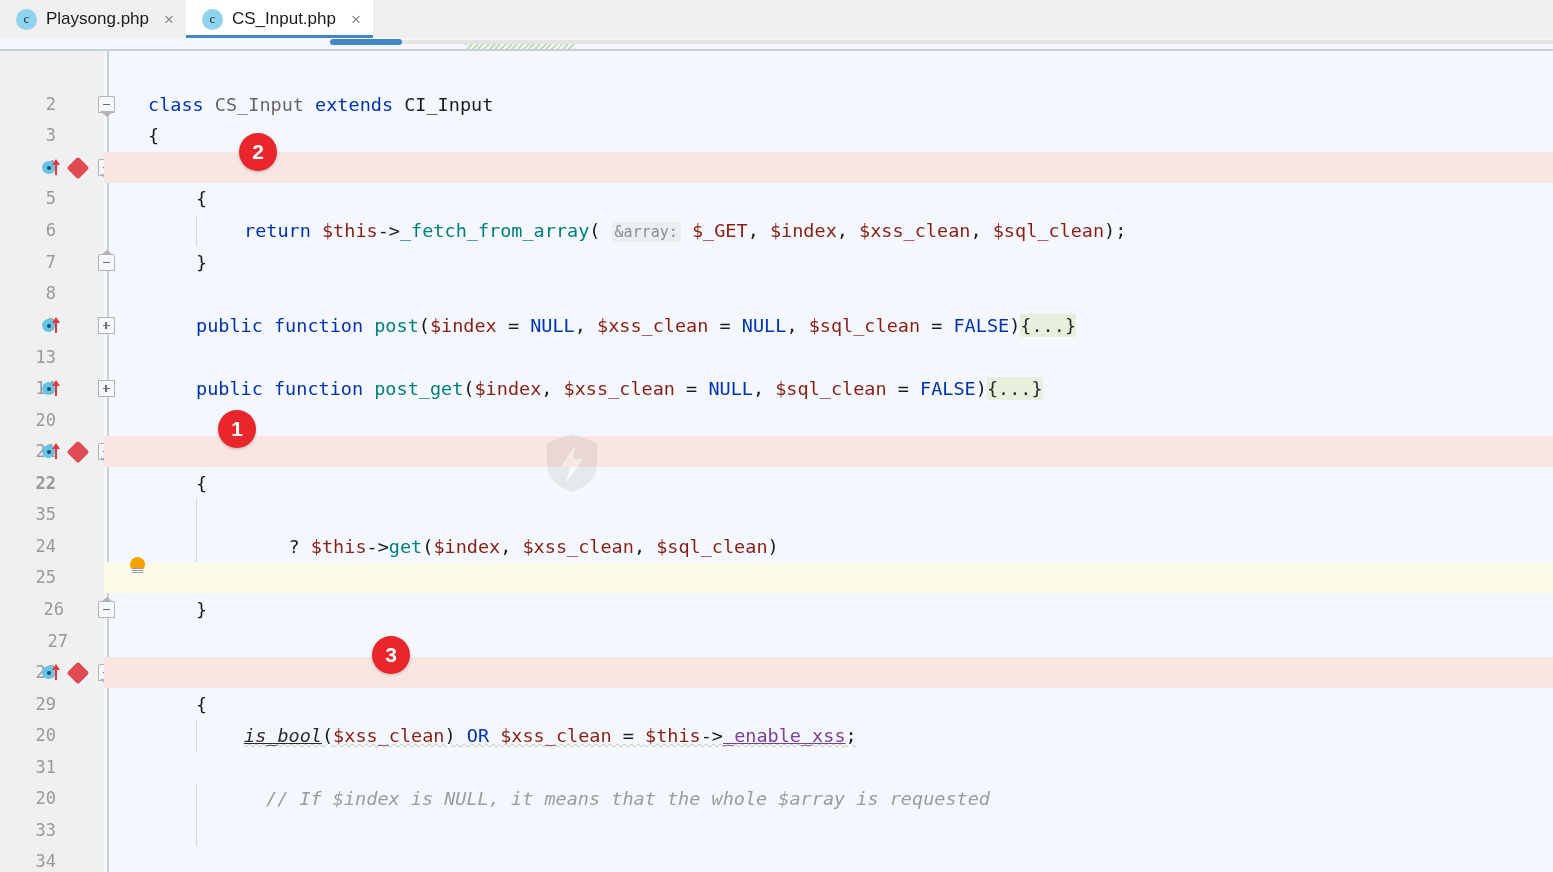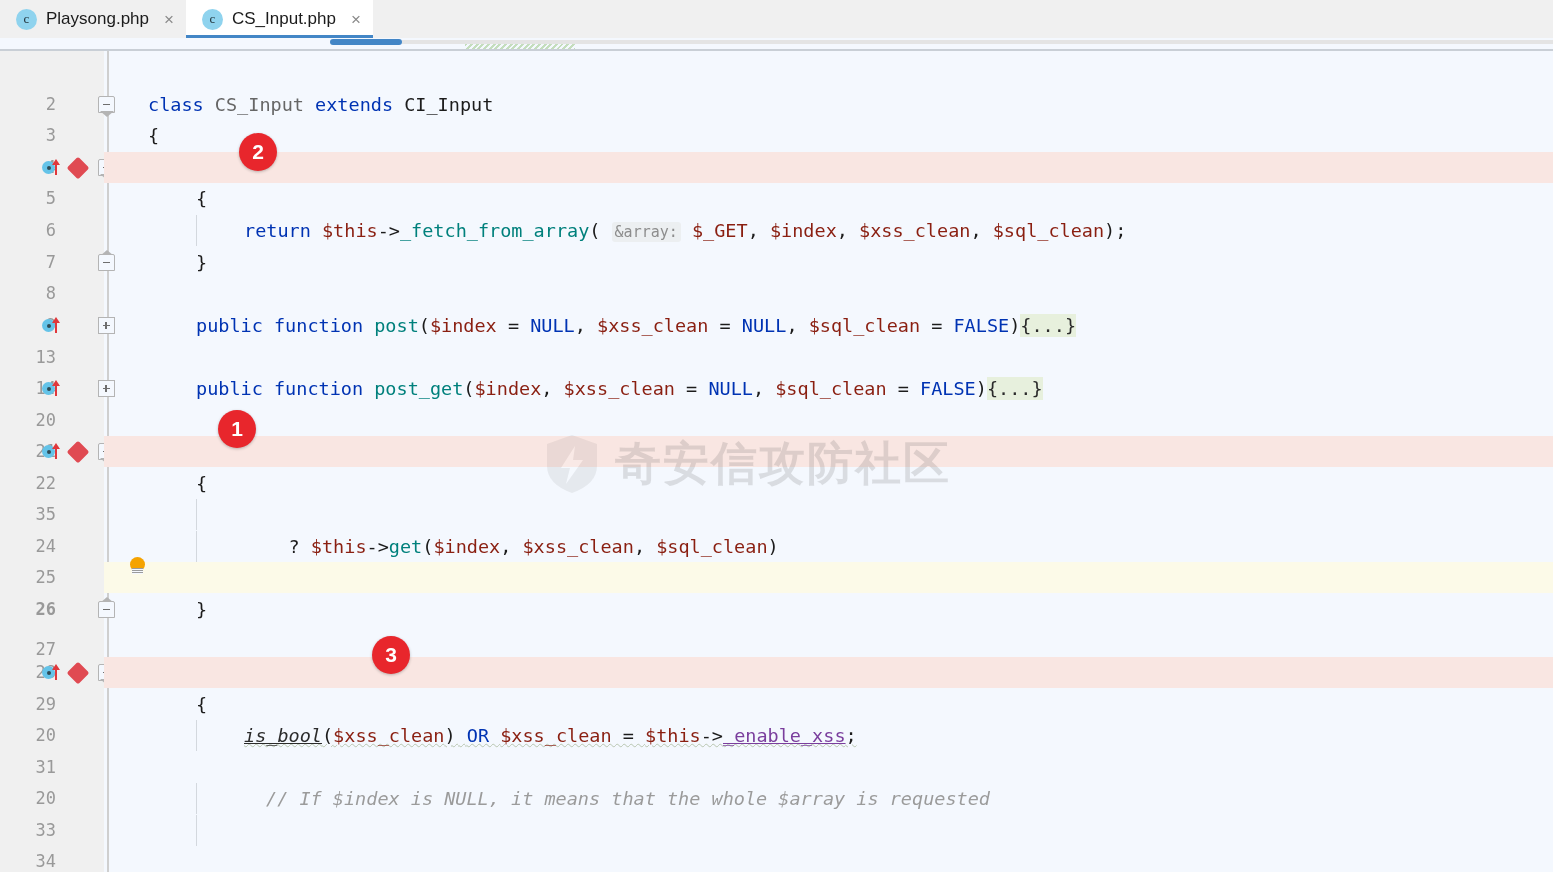--- a/index.html
+++ b/index.html
@@ -268,26 +268,26 @@
         <div class="lnum" style="top: 354px; left: 0px;">20</div>
         <div class="lnum" style="top: 385px; left: 0px;">21</div>
         <div class="gicons" style="top: 385px;">
           <span class="ov">
             <span class="disc"></span>
             <span class="arrline"></span>
             <span class="arrhead"></span>
           </span>
           <span class="diamond"></span>
         </div>
-        <div class="lnum" style="top: 417px; left: 0px;">22</div>
+        <div class="lnum" style="top: 417px; left: 0px; font-weight: bold;">22</div>
         <div class="lnum" style="top: 448px; left: 0px;">35</div>
         <div class="lnum" style="top: 480px; left: 0px;">24</div>
         <div class="lnum" style="top: 511px; left: 0px;">25</div>
-        <div class="lnum" style="top: 543px; left: 0px; font-weight: bold;">26</div>
-        <div class="lnum" style="top: 575px; left: 0px; margin-top: 8px;">27</div>
+        <div class="lnum" style="top: 543px; left: 8px;">26</div>
+        <div class="lnum" style="top: 575px; left: 12px;">27</div>
         <div class="lnum" style="top: 606px; left: 0px;">28</div>
         <div class="gicons" style="top: 606px;">
           <span class="ov">
             <span class="disc"></span>
             <span class="arrline"></span>
             <span class="arrhead"></span>
           </span>
           <span class="diamond"></span>
         </div>
         <div class="lnum" style="top: 638px; left: 0px;">29</div>
@@ -355,21 +355,20 @@
         <div class="code" style="top: 732px; left: 96px;"><span class="cmt">// If $index is NULL, it means that the whole $array is requested</span></div>
         <div class="indentguide" style="left: 48px; top: 764px; height: 31.4px;"></div>
         <div class="code" style="top: 795px; left: 0px;"></div>
       </div>
 
     <div class="watermark">
       <svg class="wlogo" viewBox="0 0 54 60">
         <path d="M27 1 L52 10 L52 32 Q52 50 27 59 Q2 50 2 32 L2 10 Z" fill="#3c3c3c" opacity="0.55"></path>
         <path d="M30 12 L16 34 L25 34 L21 50 L38 26 L28 26 Z" fill="#ffffff"></path>
       </svg>
-      <span class="wtext">奇安信攻防社区</span>
     </div>
 
   <div class="row" style="top: 51px; left: 104px; width: 1449px;"></div>
       <div class="row" style="top: 82px; left: 104px; width: 1449px;"></div>
       <div class="row hl" style="top: 114px; left: 104px; width: 1449px;"></div>
       <div class="row" style="top: 145px; left: 104px; width: 1449px;"></div>
       <div class="row" style="top: 177px; left: 104px; width: 1449px;"></div>
       <div class="row" style="top: 209px; left: 104px; width: 1449px;"></div>
       <div class="row" style="top: 240px; left: 104px; width: 1449px;"></div>
       <div class="row" style="top: 272px; left: 104px; width: 1449px;"></div>

